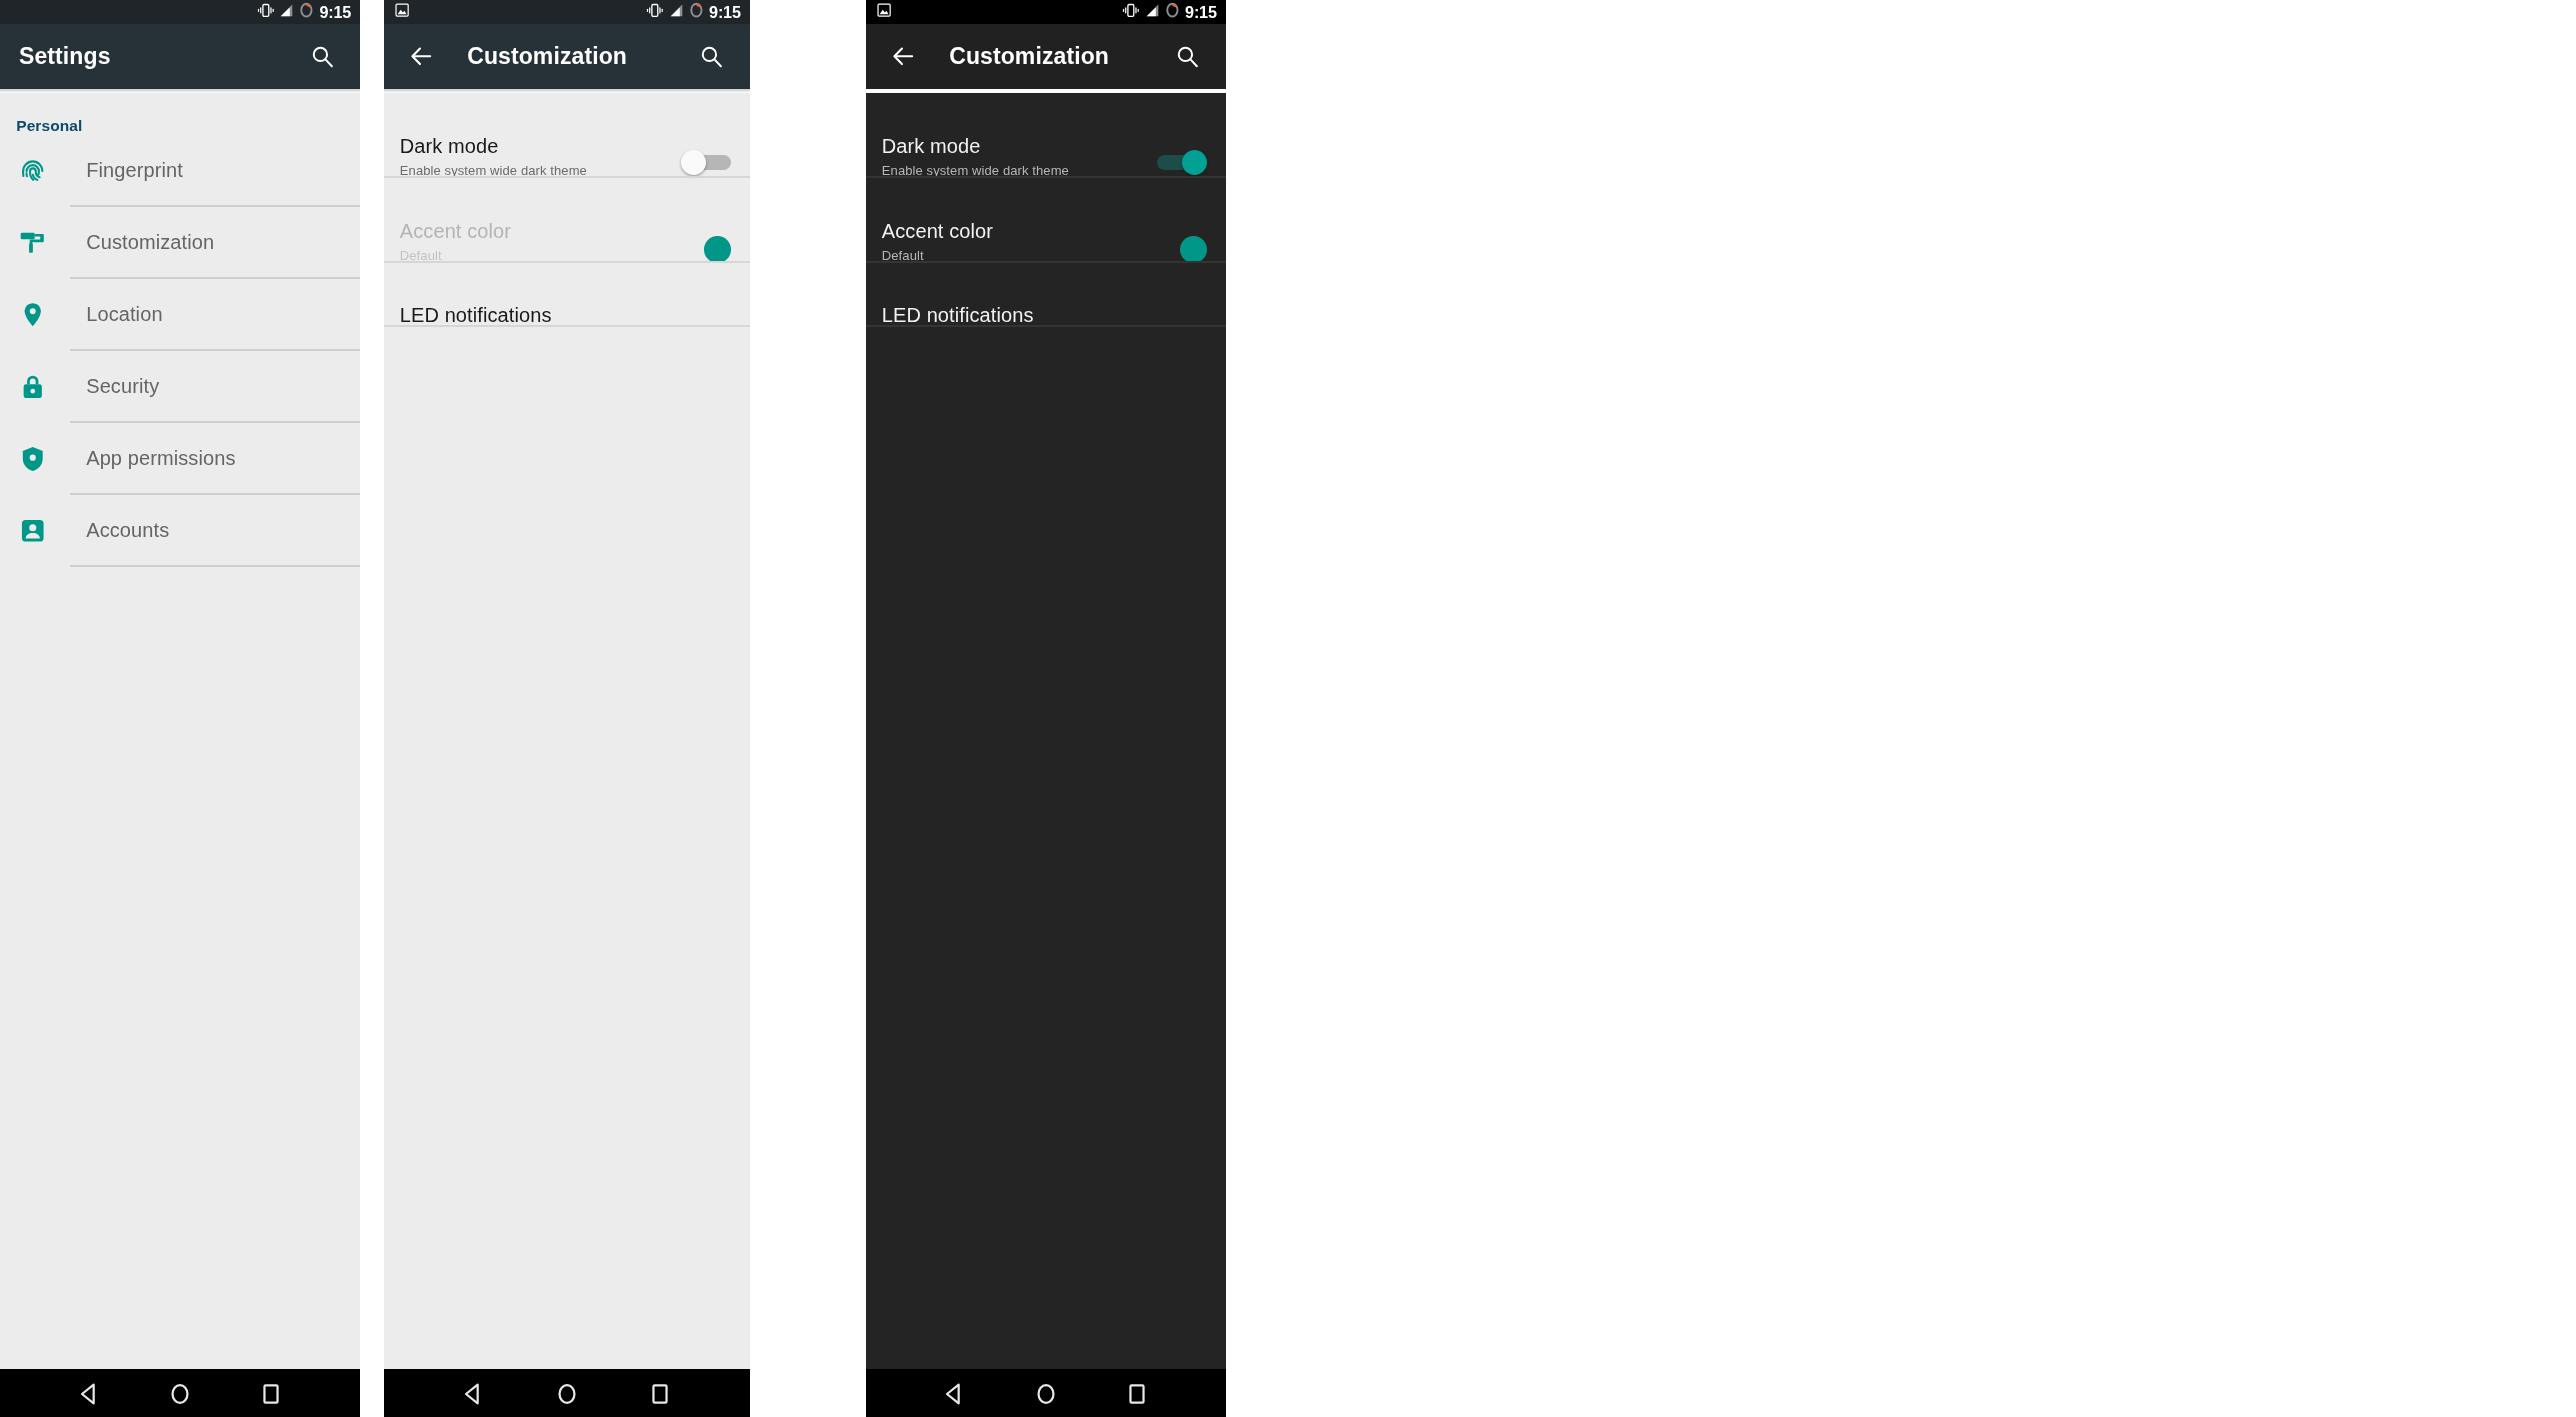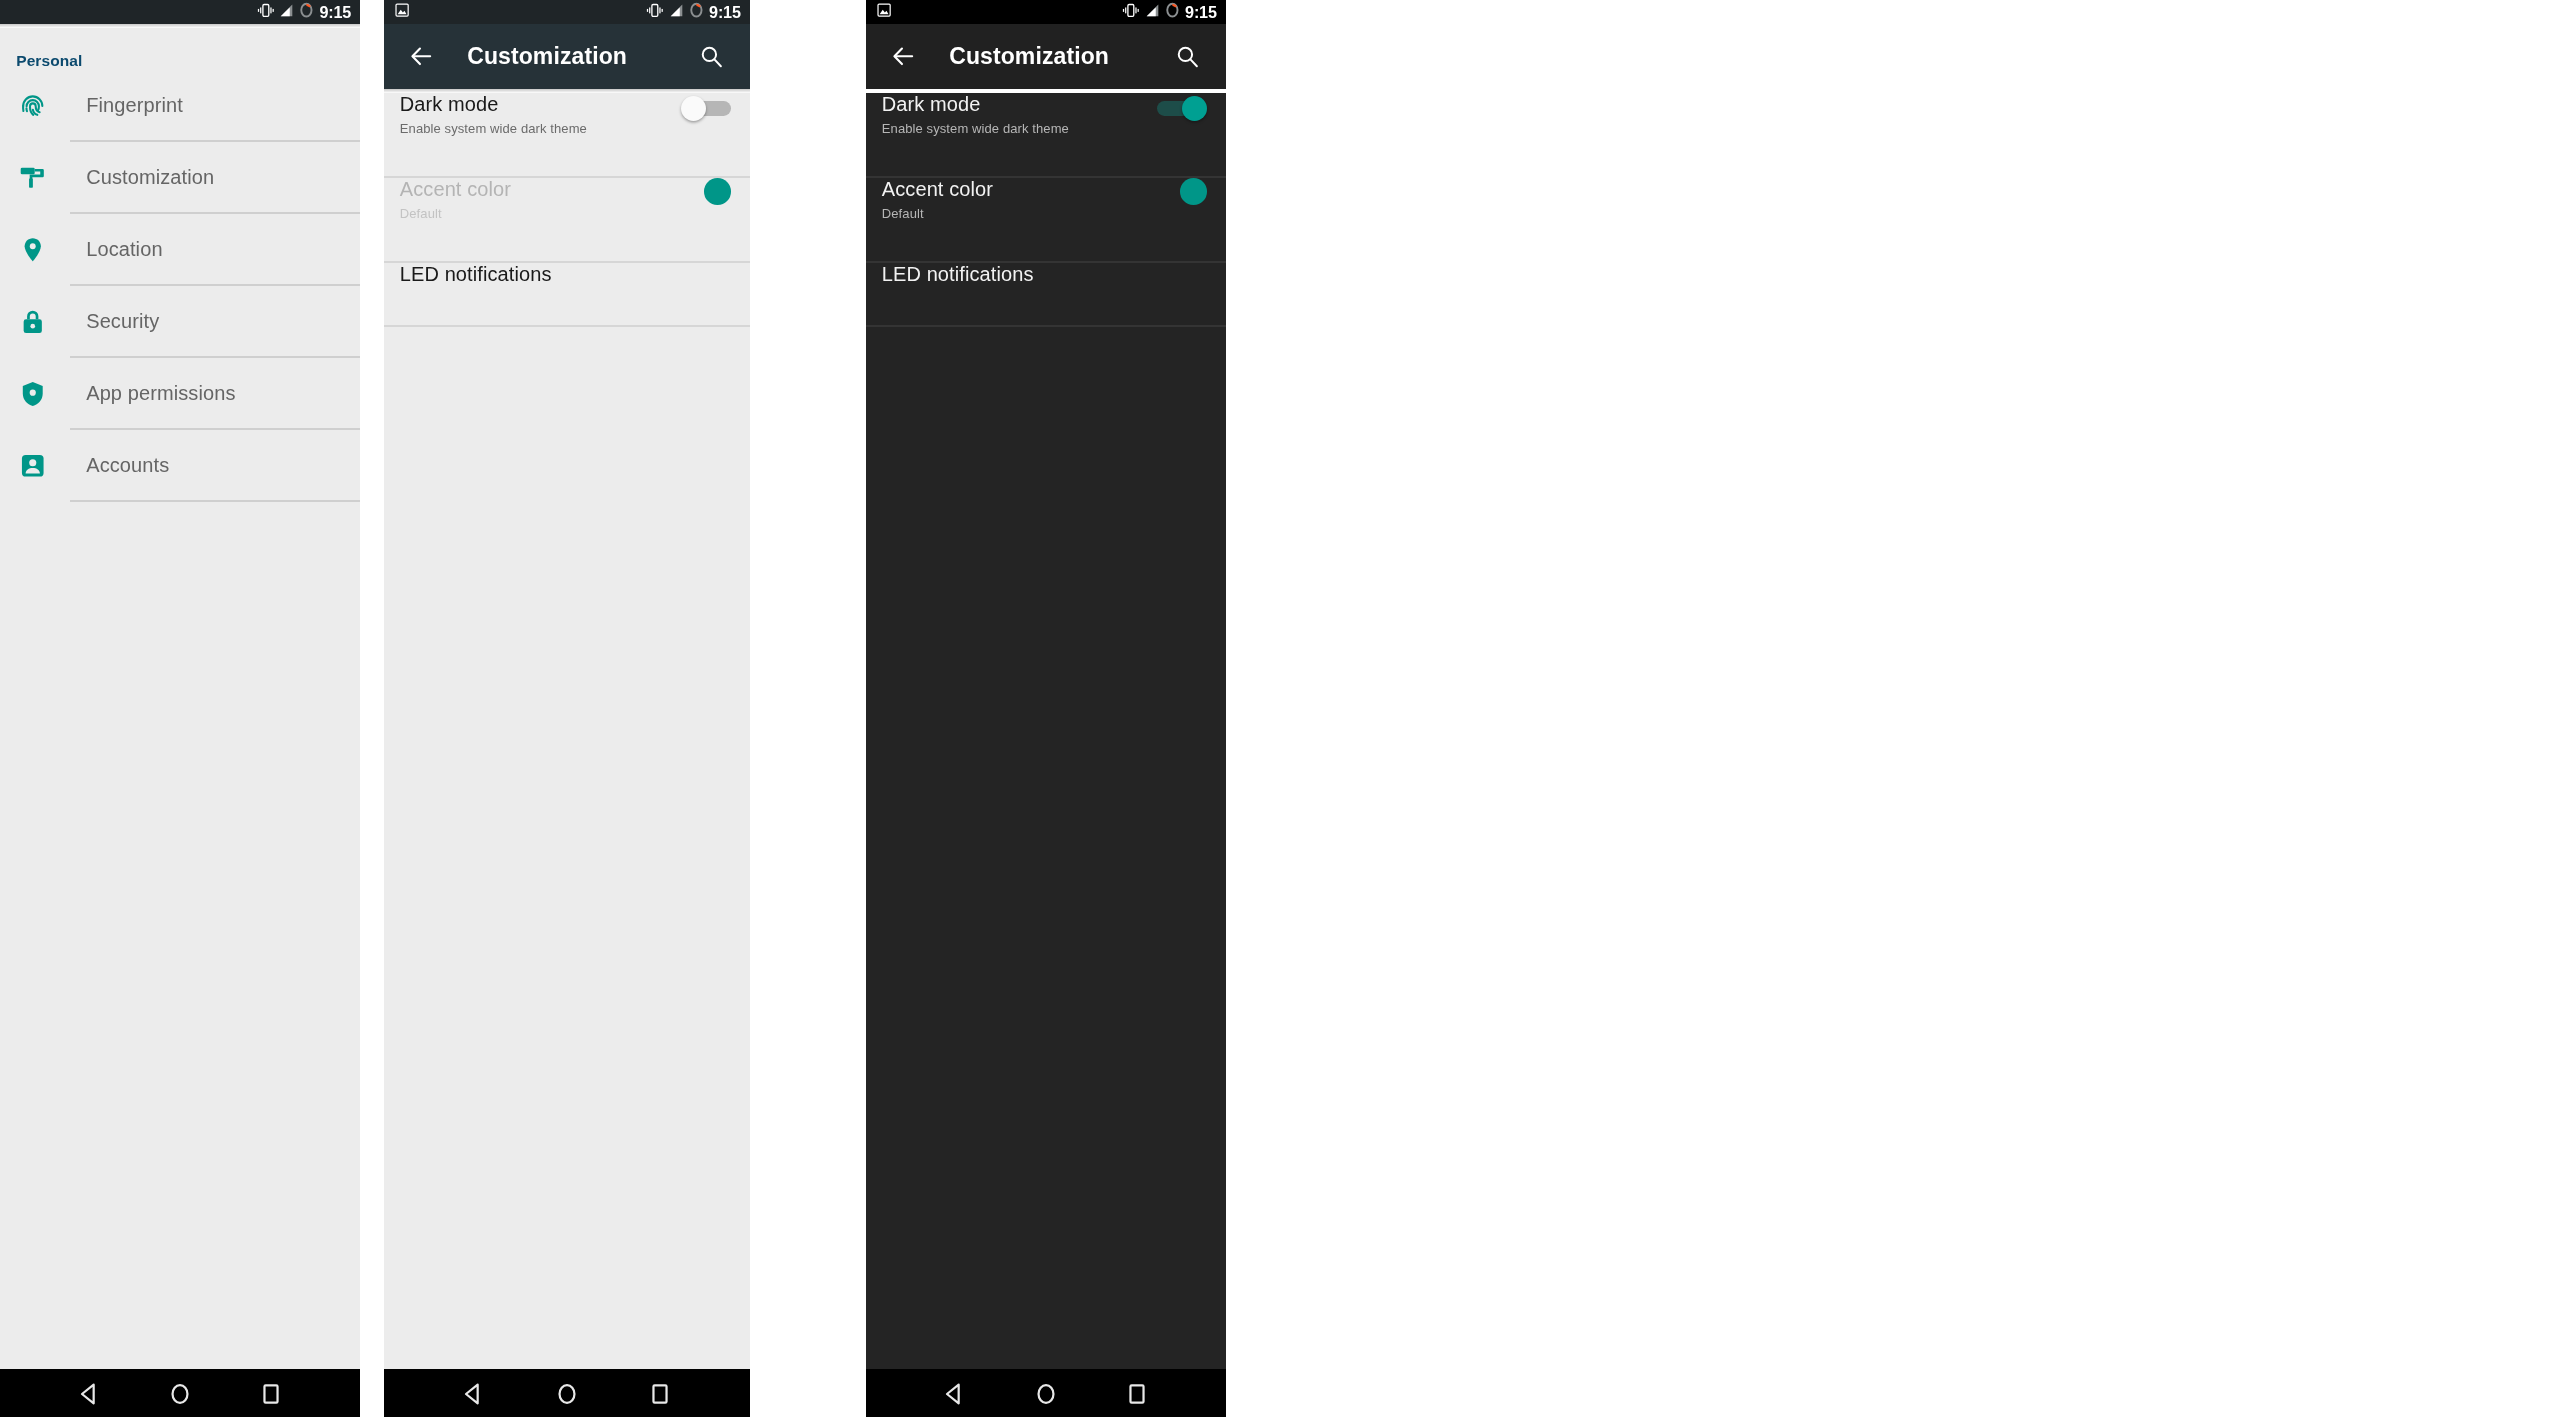--- a/index.html
+++ b/index.html
@@ -128,21 +128,21 @@
     position: absolute;
     left: 70px; right: 0; bottom: 0;
     height: 1.5px;
     background: #cfcfcf;
   }
 
   
   .pref-row {
     position: relative;
     display: flex;
-    align-items: flex-start;
+    align-items: flex-end;
     padding: 0 19px 0 16.2px;
   }
   .pref-row.two-line { height: 85px; }
   .pref-row.one-line { height: 64px; }
   .pref-texts { display: flex; flex-direction: column; justify-content: center; gap: 5.2px; }
   .pref-title { font-size: 20px; letter-spacing: 0.1px; white-space: nowrap; }
   .pref-sub   { font-size: 13px; letter-spacing: 0.1px; white-space: nowrap; }
 
   .light .pref-title { color: #1a1a1a; }
   .light .pref-sub   { color: #6b6b6b; }
@@ -231,20 +231,30 @@
         <span class="sb-icon">
           <svg width="14.8" height="16.2" viewBox="0 0 20 22">
             <ellipse cx="10" cy="11" rx="7" ry="8.6" fill="none" stroke="#8b8f91" stroke-width="2.6"></ellipse>
             <path d="M10 2.4 A8.6 8.6 0 0 1 16.2 5.6 L14 7.6 A5.6 5.6 0 0 0 10 5.4 Z" fill="#ff5722"></path>
           </svg>
         </span>
         <span class="sb-time">9:15</span>
       </div>
     </div>
 
+    <div class="toolbar tb-light">
+      <span class="toolbar-title">Settings</span>
+      <span class="tb-spacer"></span>
+      <span class="tb-btn">
+        <svg width="25" height="25" viewBox="0 0 24 24">
+          <circle cx="10" cy="10" r="6.4" fill="none" stroke="#fff" stroke-width="1.9"></circle>
+          <line x1="14.8" y1="14.8" x2="21" y2="21.4" stroke="#fff" stroke-width="1.9" stroke-linecap="round"></line>
+        </svg>
+      </span>
+    </div>
     <div class="toolbar-shadow"></div>
 
     <div class="content c-light">
       <div class="section-header">Personal</div>
 
       <div class="list-row">
         <span class="list-icon">
           <svg width="29.5" height="29.5" viewBox="0 0 24 24" fill="none" stroke="#009688" stroke-width="1.7" stroke-linecap="round">
             <path d="M4.2 12.2a7.8 7.8 0 0 1 15.6 0"></path>
             <path d="M4.4 16.2A12 12 0 0 1 4.2 12.2"></path>

